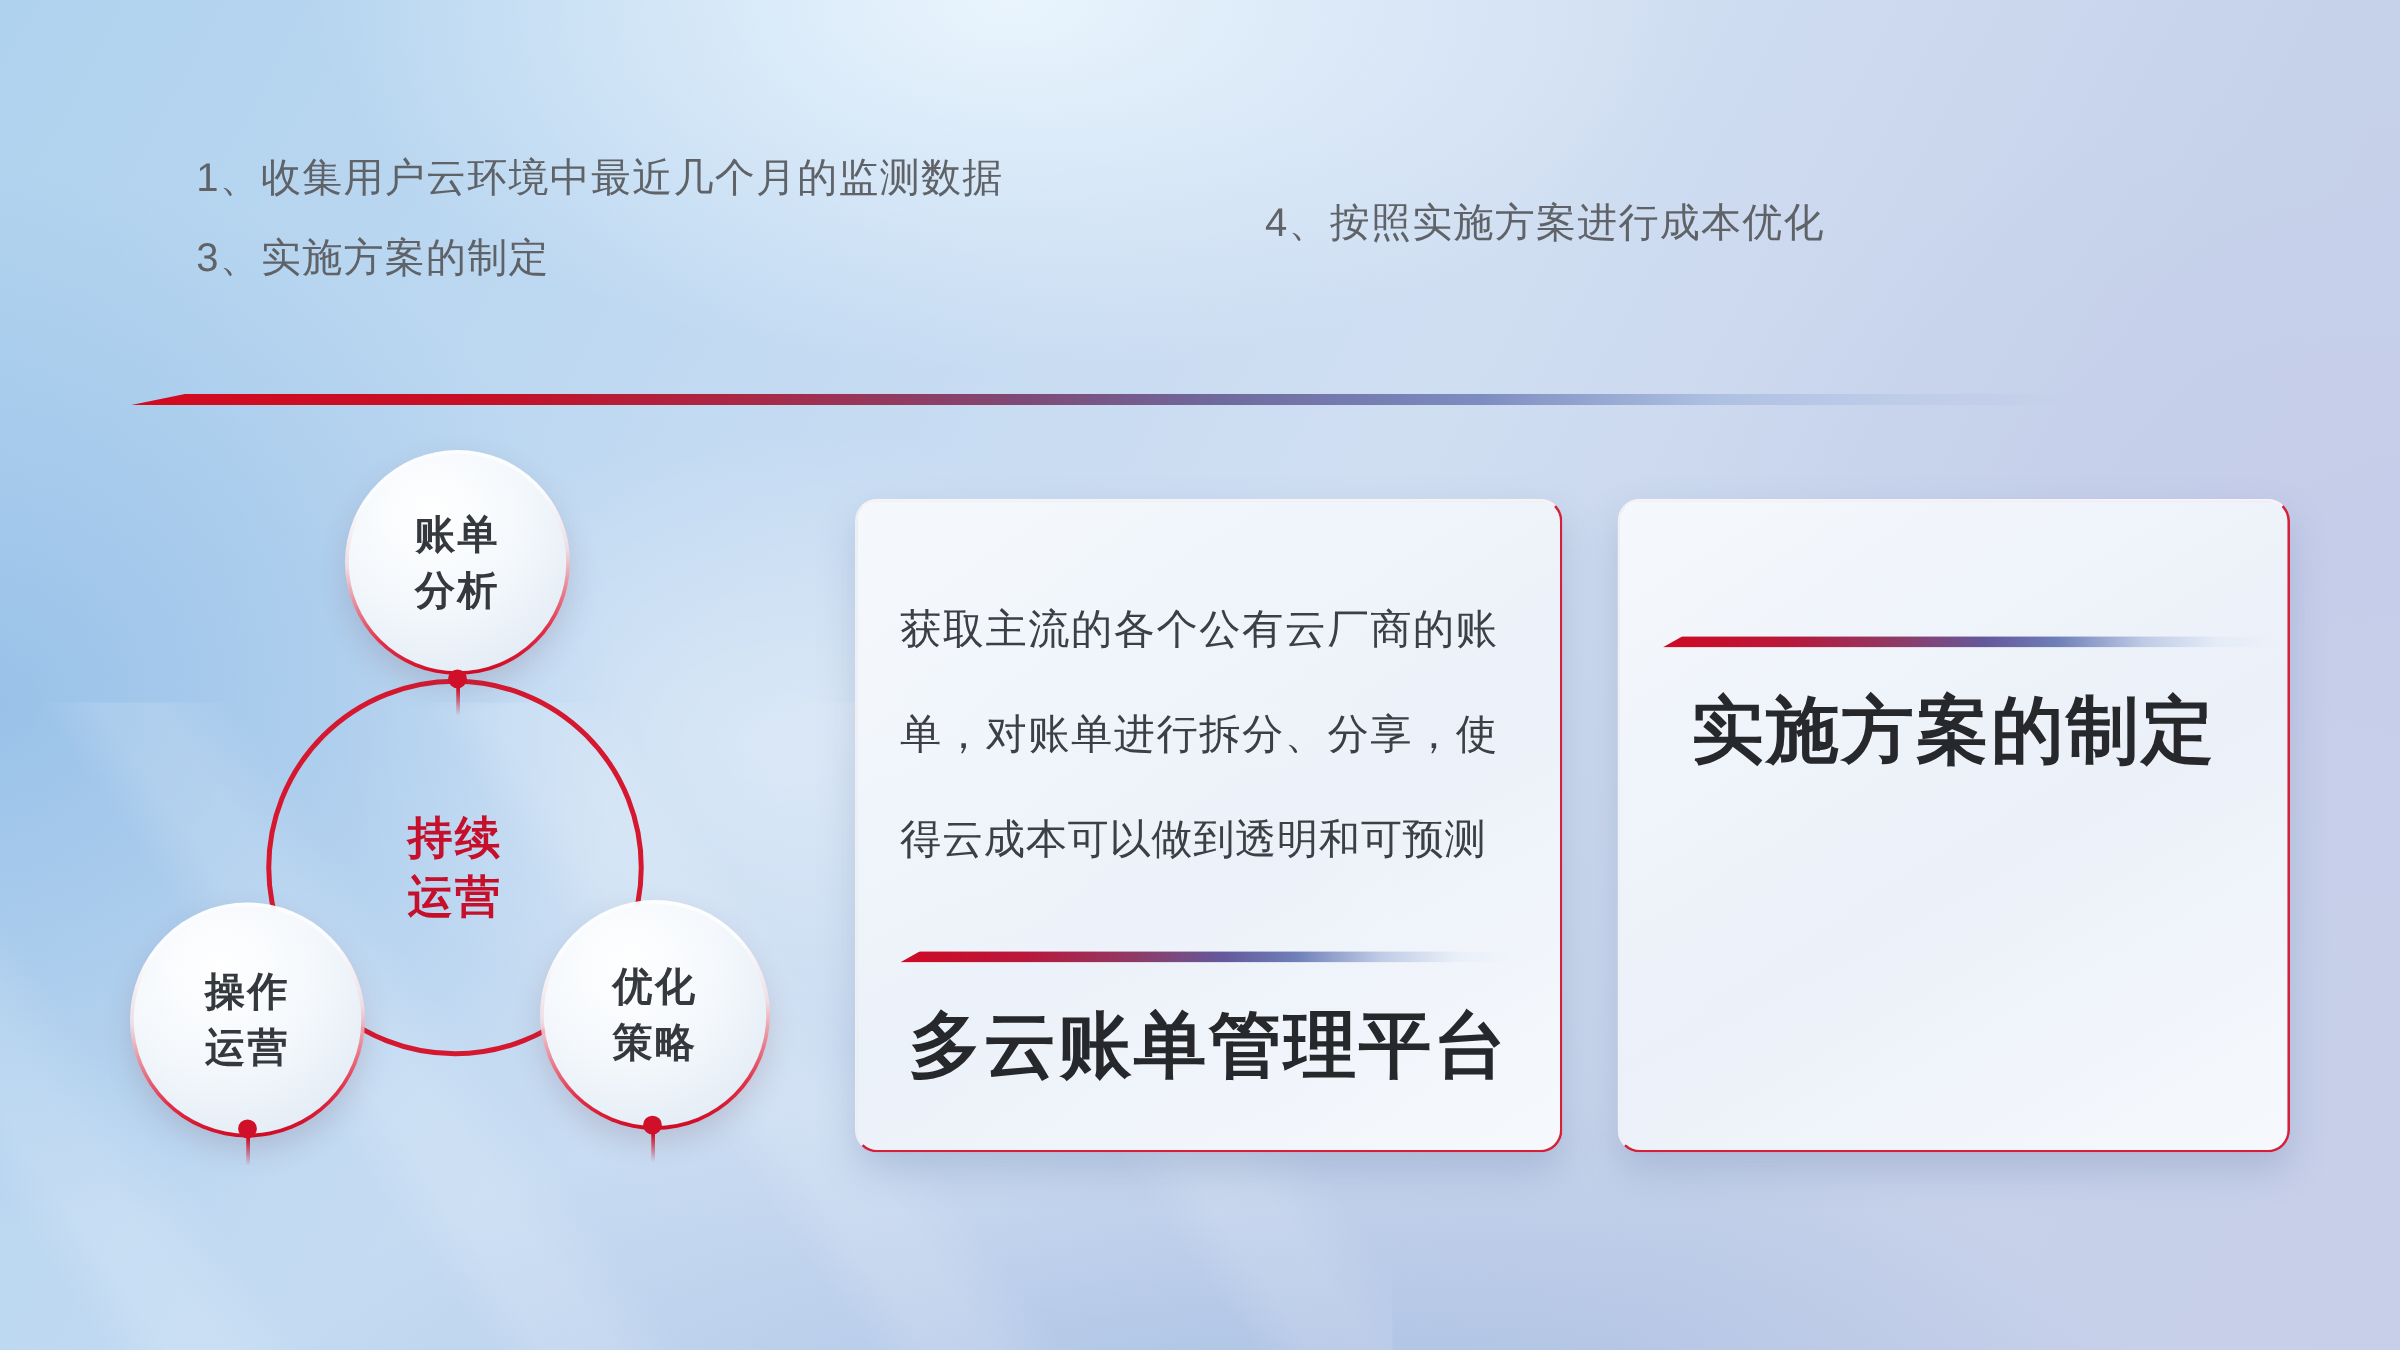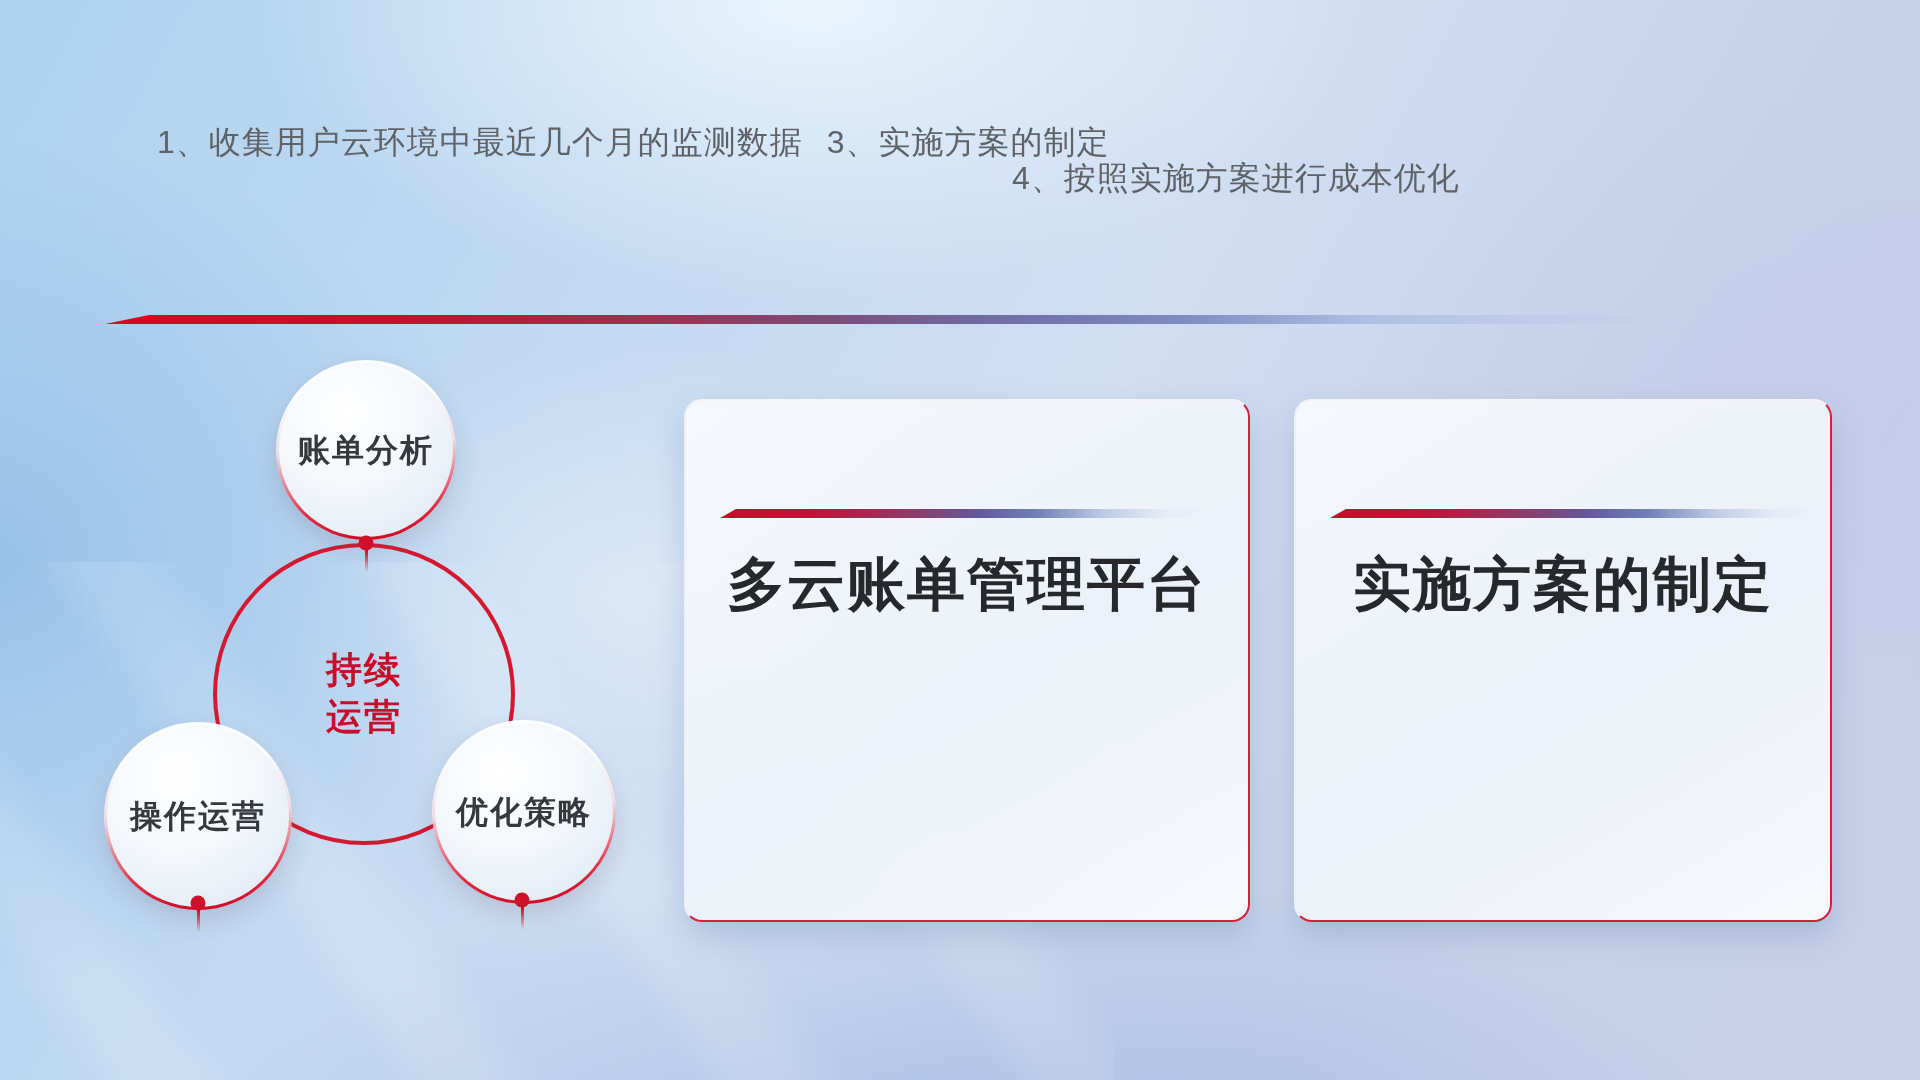--- a/index.html
+++ b/index.html
@@ -15,21 +15,21 @@
       linear-gradient(118deg,#afd2ee 0%,#c2daf2 30%,#d0def2 52%,#c6d2ea 75%,#c8cfe9 100%);
   }
   .streaks{
     position:absolute;left:0;top:52%;width:58%;height:48%;pointer-events:none;
     background:repeating-linear-gradient(55deg,
       rgba(255,255,255,0) 0px, rgba(255,255,255,0) 70px,
       rgba(255,255,255,0.13) 110px, rgba(255,255,255,0.13) 150px,
       rgba(255,255,255,0) 200px, rgba(255,255,255,0) 250px);
   }
   
-  .steps{position:absolute;display:flex;flex-direction:row;gap:24px;
+  .steps{position:absolute;display:flex;flex-direction:column;gap:24px;
     font-size:32px;line-height:40px;color:#5f6368;letter-spacing:1px;}
   .steps.left{left:157px;top:122px;}
   .steps.right{left:1012px;top:158px;}
   
   .swoosh{
     position:absolute;left:105px;top:315px;width:1585px;height:9px;
     background:linear-gradient(90deg,#d40a20 0%,#c51027 18%,#a72a49 32%,#7e4a77 45%,
       #6f6a9e 55%,#7d8cc0 68%,rgba(150,172,216,0.55) 80%,rgba(165,185,225,0.25) 90%,rgba(180,200,235,0) 98%);
     clip-path:polygon(0 100%,44px 0,100% 0,100% 100%);
   }
@@ -42,21 +42,21 @@
     position:absolute;left:364px;top:694px;transform:translate(-50%,-50%);
     font-size:36px;font-weight:bold;color:#c50f2b;text-align:center;line-height:1.3;letter-spacing:2px;
   }
   .node{
     position:absolute;border-radius:50%;padding:3px;box-sizing:border-box;
     background:linear-gradient(175deg,rgba(255,255,255,0.95) 22%,rgba(243,223,227,0.9) 48%,#e23048 80%,#cf0a24 96%);
     box-shadow:0 10px 22px rgba(110,70,90,0.18);
   }
   .node-inner{
     width:100%;height:100%;border-radius:50%;
-    display:flex;align-items:center;justify-content:center;
+    display:flex;flex-direction:column;align-items:center;justify-content:center;
     background:radial-gradient(circle at 38% 28%,#ffffff 0%,#f4f8fc 45%,#e4ecf5 80%,#dce6f1 100%);
     font-size:32px;font-weight:bold;color:#35383d;line-height:1.4;letter-spacing:2px;text-align:center;
   }
   .node.top{left:276px;top:360px;width:180px;height:180px;}
   .node.bl{left:104px;top:722px;width:188px;height:188px;}
   .node.br{left:432px;top:720px;width:184px;height:184px;}
   .pin{position:absolute;transform:translate(-50%,-50%);}
   .pin .dot{width:15px;height:15px;border-radius:50%;background:#d00f28;}
   .pin .tail{
     position:absolute;left:50%;top:13px;transform:translateX(-50%);
@@ -139,20 +139,21 @@
   <div class="pin" style="left:198px;top:903px;">
     <div class="dot"></div>
     <div class="tail"></div>
   </div>
   <div class="pin" style="left:522px;top:900px;">
     <div class="dot"></div>
     <div class="tail"></div>
   </div>
 
   <div class="card mid">
+    <p class="card-body">获取主流的各个公有云厂商的账单，对账单进行拆分、分享，使得云成本可以做到透明和可预测</p>
     <div class="card-divider"></div>
     <div class="card-title">多云账单管理平台</div>
   </div>
 
   <div class="card right">
     <div class="card-divider"></div>
     <div class="card-title">实施方案的制定</div>
   </div>
 </div>
 

